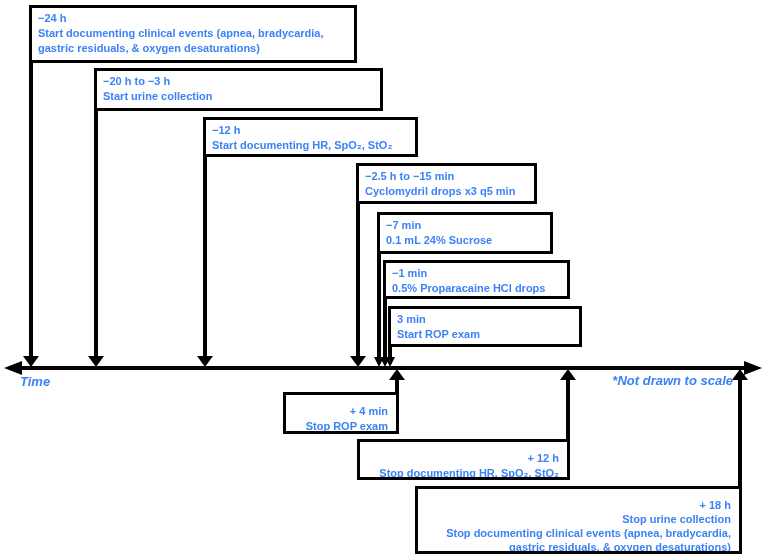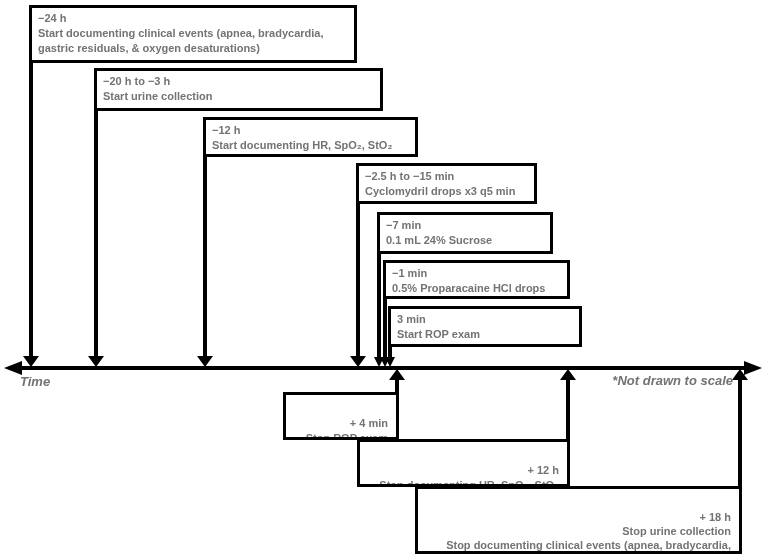--- a/index.html
+++ b/index.html
@@ -1,36 +1,36 @@
 <!DOCTYPE html>
 <html><head>
 <meta charset="utf-8">
 <style>
   html,body{margin:0;padding:0;background:#fff;}
   #figure{
     position:relative;
     width:768px;height:558px;
     background:#fff;
     font-family:"Liberation Sans","DejaVu Sans",sans-serif;
-    color:#737373;
+    color:#3b82f6;
     overflow:hidden;
   }
   .box{
     position:absolute;
     box-sizing:border-box;
     border:3px solid #000;
     background:#fff;
     padding:3px 6px;
     font-size:11px;
     font-weight:bold;
     line-height:15px;
     overflow:hidden;
     z-index:3;
   }
-  .box.right{ text-align:right; padding:21px 8px; }
+  .box.right{ text-align:right; padding:9px 8px; }
   .box .desc{ white-space:pre-line; }
   .box.tight{ line-height:14px; }
   .vline{
     position:absolute;
     width:4px;
     background:#000;
     z-index:1;
   }
   .hline{
     position:absolute;

